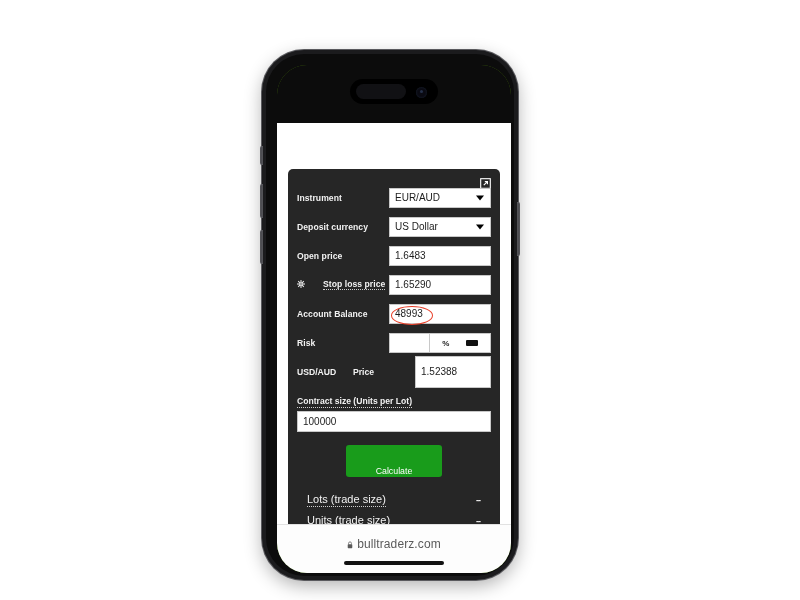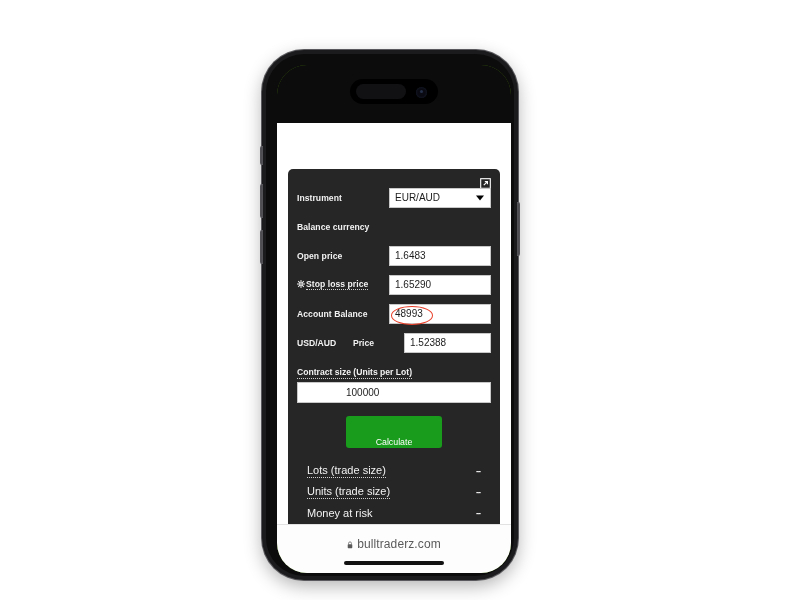--- a/index.html
+++ b/index.html
@@ -198,20 +198,21 @@
   
   .label-with-icon {
     display: flex;
     align-items: center;
     gap: 1px;
   }
   .gear-icon { display: block; flex: 0 0 auto; }
   .dotted {
     border-bottom: 1px dotted #cfcfcf;
     padding-bottom: 1px;
+    margin-left: 17px;
   }
 
   
   #balance-field { position: relative; }
   #balance-ellipse {
     position: absolute;
     left: 1px; top: 1px;
     width: 40px; height: 17px;
     border: 1.6px solid #e8402a;
     border-radius: 50%;
@@ -246,27 +247,27 @@
     background: #111111;
     border-radius: 1px;
   }
 
   
   #pair-row { display: flex; align-items: center; height: 20px; margin-bottom: 8px; }
   #pair-label { flex: 0 0 56px; color: #f2f2f2; font-size: 8.6px; font-weight: bold; }
   #price-label { flex: 0 0 44px; color: #f2f2f2; font-size: 8.6px; font-weight: bold; }
   #price-field {
     flex: 1 1 auto;
-    height: 20px;
+    height: 32px;
     background: #ffffff;
     border: 1px solid #c8c8c8;
     box-sizing: border-box;
     display: flex;
     align-items: center;
-    margin-left: 7px;
+    margin-left: 18px;
   }
 
   
   #contract-label {
     color: #f2f2f2;
     font-size: 8.6px;
     font-weight: bold;
     border-bottom: 1px dotted #cfcfcf;
     display: inline-block;
     padding-bottom: 1px;
@@ -274,21 +275,20 @@
   }
   #contract-field {
     width: 100%;
     height: 21px;
     background: #ffffff;
     border: 1px solid #c8c8c8;
     box-sizing: border-box;
     display: flex;
     align-items: center;
     margin-bottom: 13px;
-    padding-left: 43px;
   }
 
   
   #calculate-button {
     display: block;
     width: 96px;
     height: 21px;
     margin: 0 auto 14px auto;
     background: #199c1b;
     border: none;
@@ -369,21 +369,25 @@
 
             <div class="form-row">
               <div class="row-label">Instrument</div>
               <div class="field">
                 <span class="field-value">EUR/AUD</span>
                 <span class="caret"></span>
               </div>
             </div>
 
             <div class="form-row">
-              <div class="row-label">Balance currency</div>
+              <div class="row-label">Deposit currency</div>
+              <div class="field">
+                <span class="field-value">US Dollar</span>
+                <span class="caret"></span>
+              </div>
             </div>
 
             <div class="form-row">
               <div class="row-label">Open price</div>
               <div class="field">
                 <span class="field-value">1.6483</span>
               </div>
             </div>
 
             <div class="form-row">
@@ -410,20 +414,32 @@
             </div>
 
             <div class="form-row">
               <div class="row-label">Account Balance</div>
               <div class="field" id="balance-field">
                 <span class="field-value">48993</span>
                 <span id="balance-ellipse"></span>
               </div>
             </div>
 
+            <div class="form-row">
+              <div class="row-label">Risk</div>
+              <div id="risk-field">
+                <div id="risk-input">
+                  <span class="field-value"></span>
+                </div>
+                <div id="risk-unit">
+                  <span id="risk-unit-text">%</span>
+                  <span id="risk-unit-caret"></span>
+                </div>
+              </div>
+            </div>
 
             <div id="pair-row">
               <div id="pair-label">USD/AUD</div>
               <div id="price-label">Price</div>
               <div id="price-field">
                 <span class="field-value">1.52388</span>
               </div>
             </div>
 
             <div>

